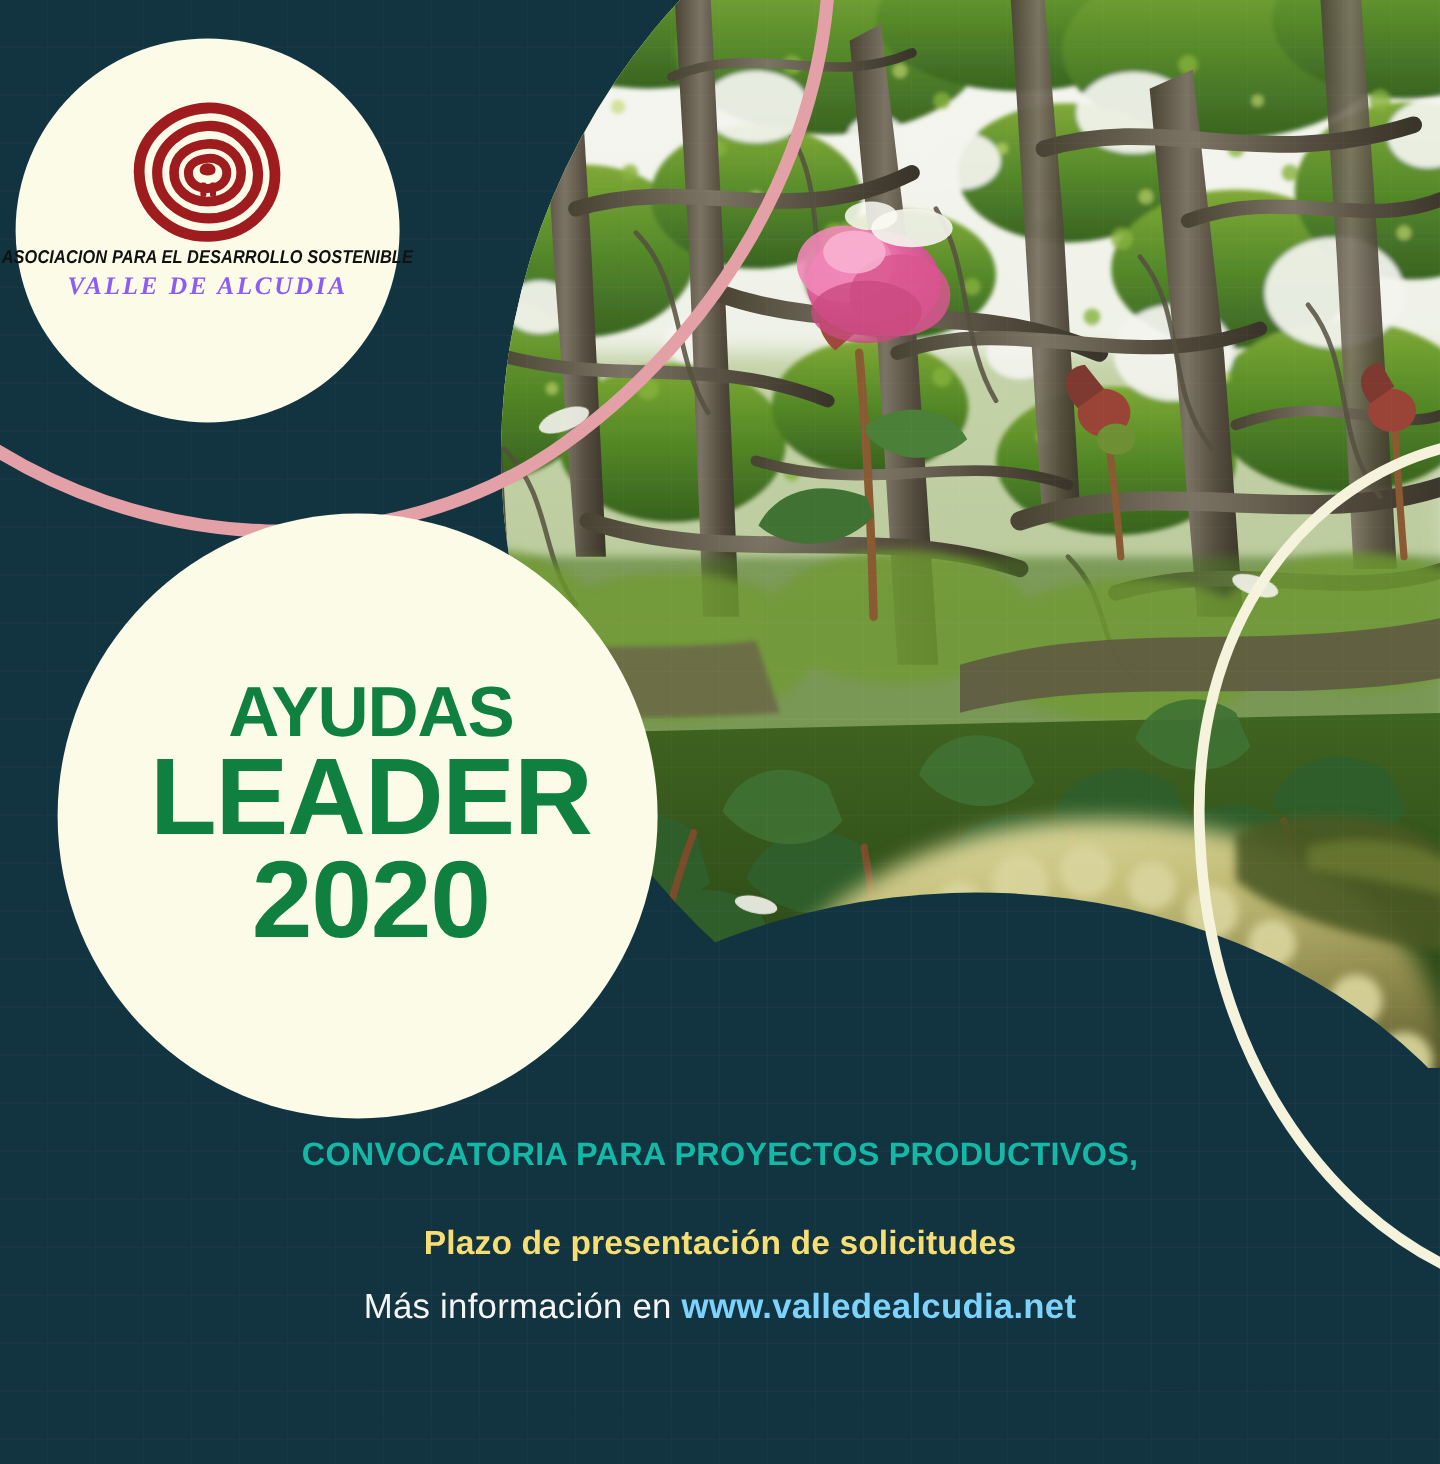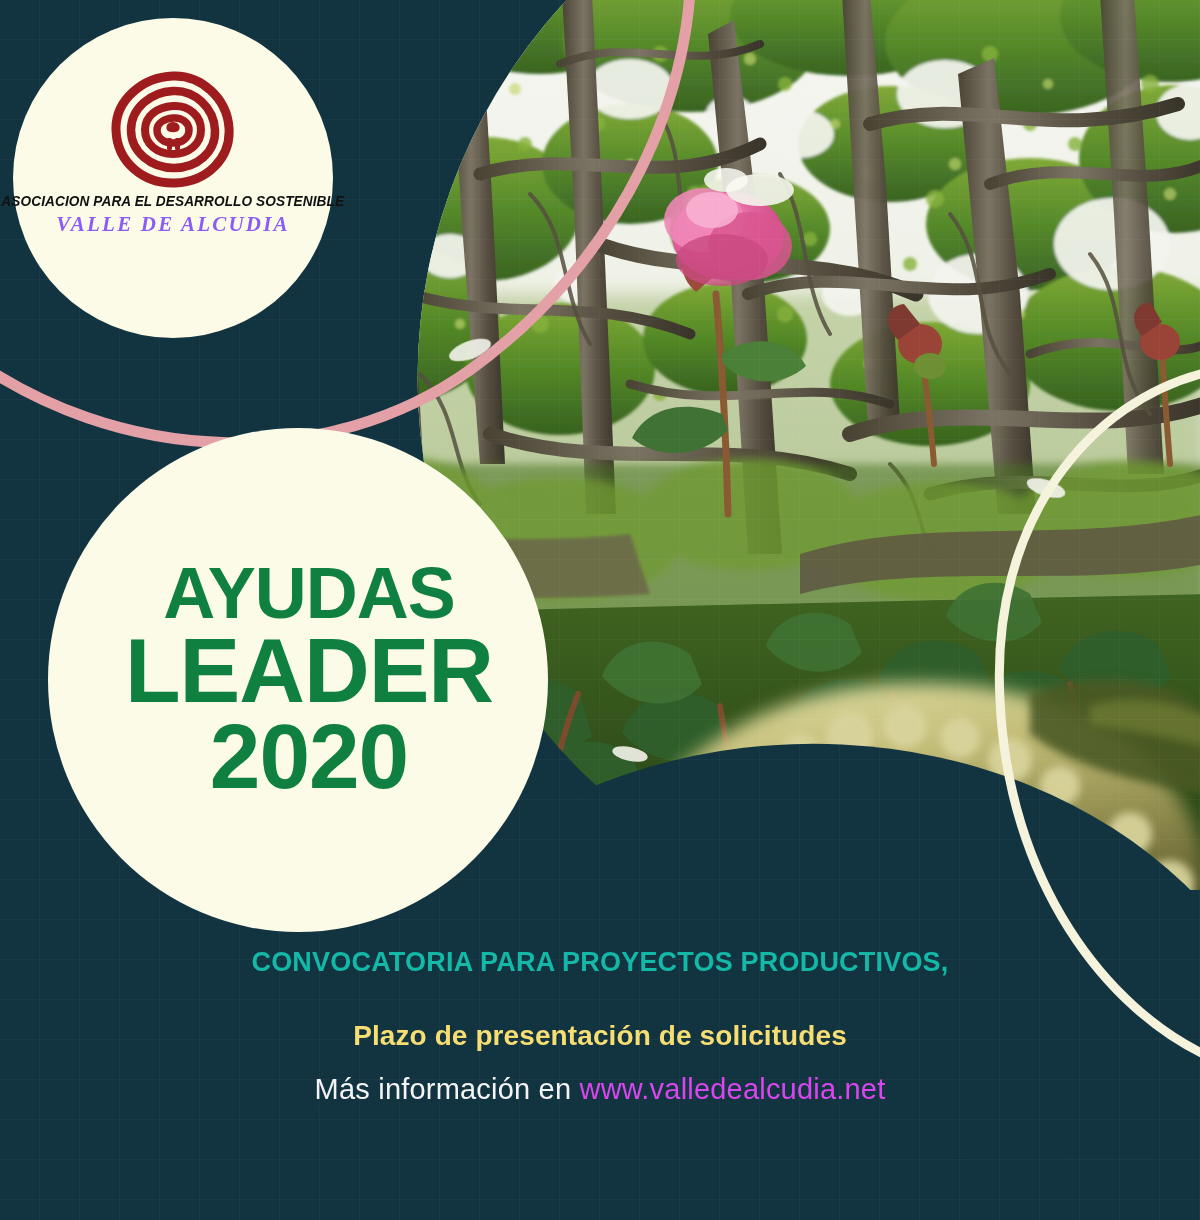--- a/index.html
+++ b/index.html
@@ -68,21 +68,21 @@
   .arc-svg{
     position:absolute; inset:0;
     width:1200px; height:1220px;
     z-index:6;
     pointer-events:none;
   }
 
   
   .logo-circle{
     position:absolute;
-    left:13px; top:18px;
+    left:13px; top:32px;
     width:320px; height:320px;
     border-radius:50%;
     background:#fbfbe8;
     z-index:12;
     display:flex; flex-direction:column;
     align-items:center; justify-content:flex-start;
     padding-top:52px;
     text-align:center;
   }
   .logo-mark{ width:128px; height:118px; }
@@ -115,21 +115,21 @@
   }
   .headline{
     text-align:center;
     color:#0f8040;
     font-weight:bold;
     line-height:.93;
     letter-spacing:-1px;
     width:100%;
     padding-left:22px;
   }
-  .hl-1{ font-size:72px; display:block; }
+  .hl-1{ font-size:59px; display:block; }
   .hl-2{ font-size:91px; display:block; margin-top:2px; }
   .hl-3{ font-size:91px; display:block; margin-top:2px; }
 
   
   .copy{
     position:absolute;
     left:0; right:0; top:942px;
     z-index:14;
     text-align:center;
   }
@@ -150,21 +150,21 @@
     line-height:1.62;
     white-space:nowrap;
   }
   .info-line{
     margin-top:15px;
     color:#f4f4f4;
     font-size:29px;
     letter-spacing:.2px;
     white-space:nowrap;
   }
-  .info-url{ color:#d946ef; font-weight:normal; }
+  .info-url{ color:#7dd3fc; font-weight:bold; }
 </style>
 </head>
 <body>
 
 <div id="poster">
 
   <div class="photo-wrap">
     <div class="photo">
       <svg viewBox="0 0 876 960" preserveAspectRatio="xMidYMid slice">
         <defs>

